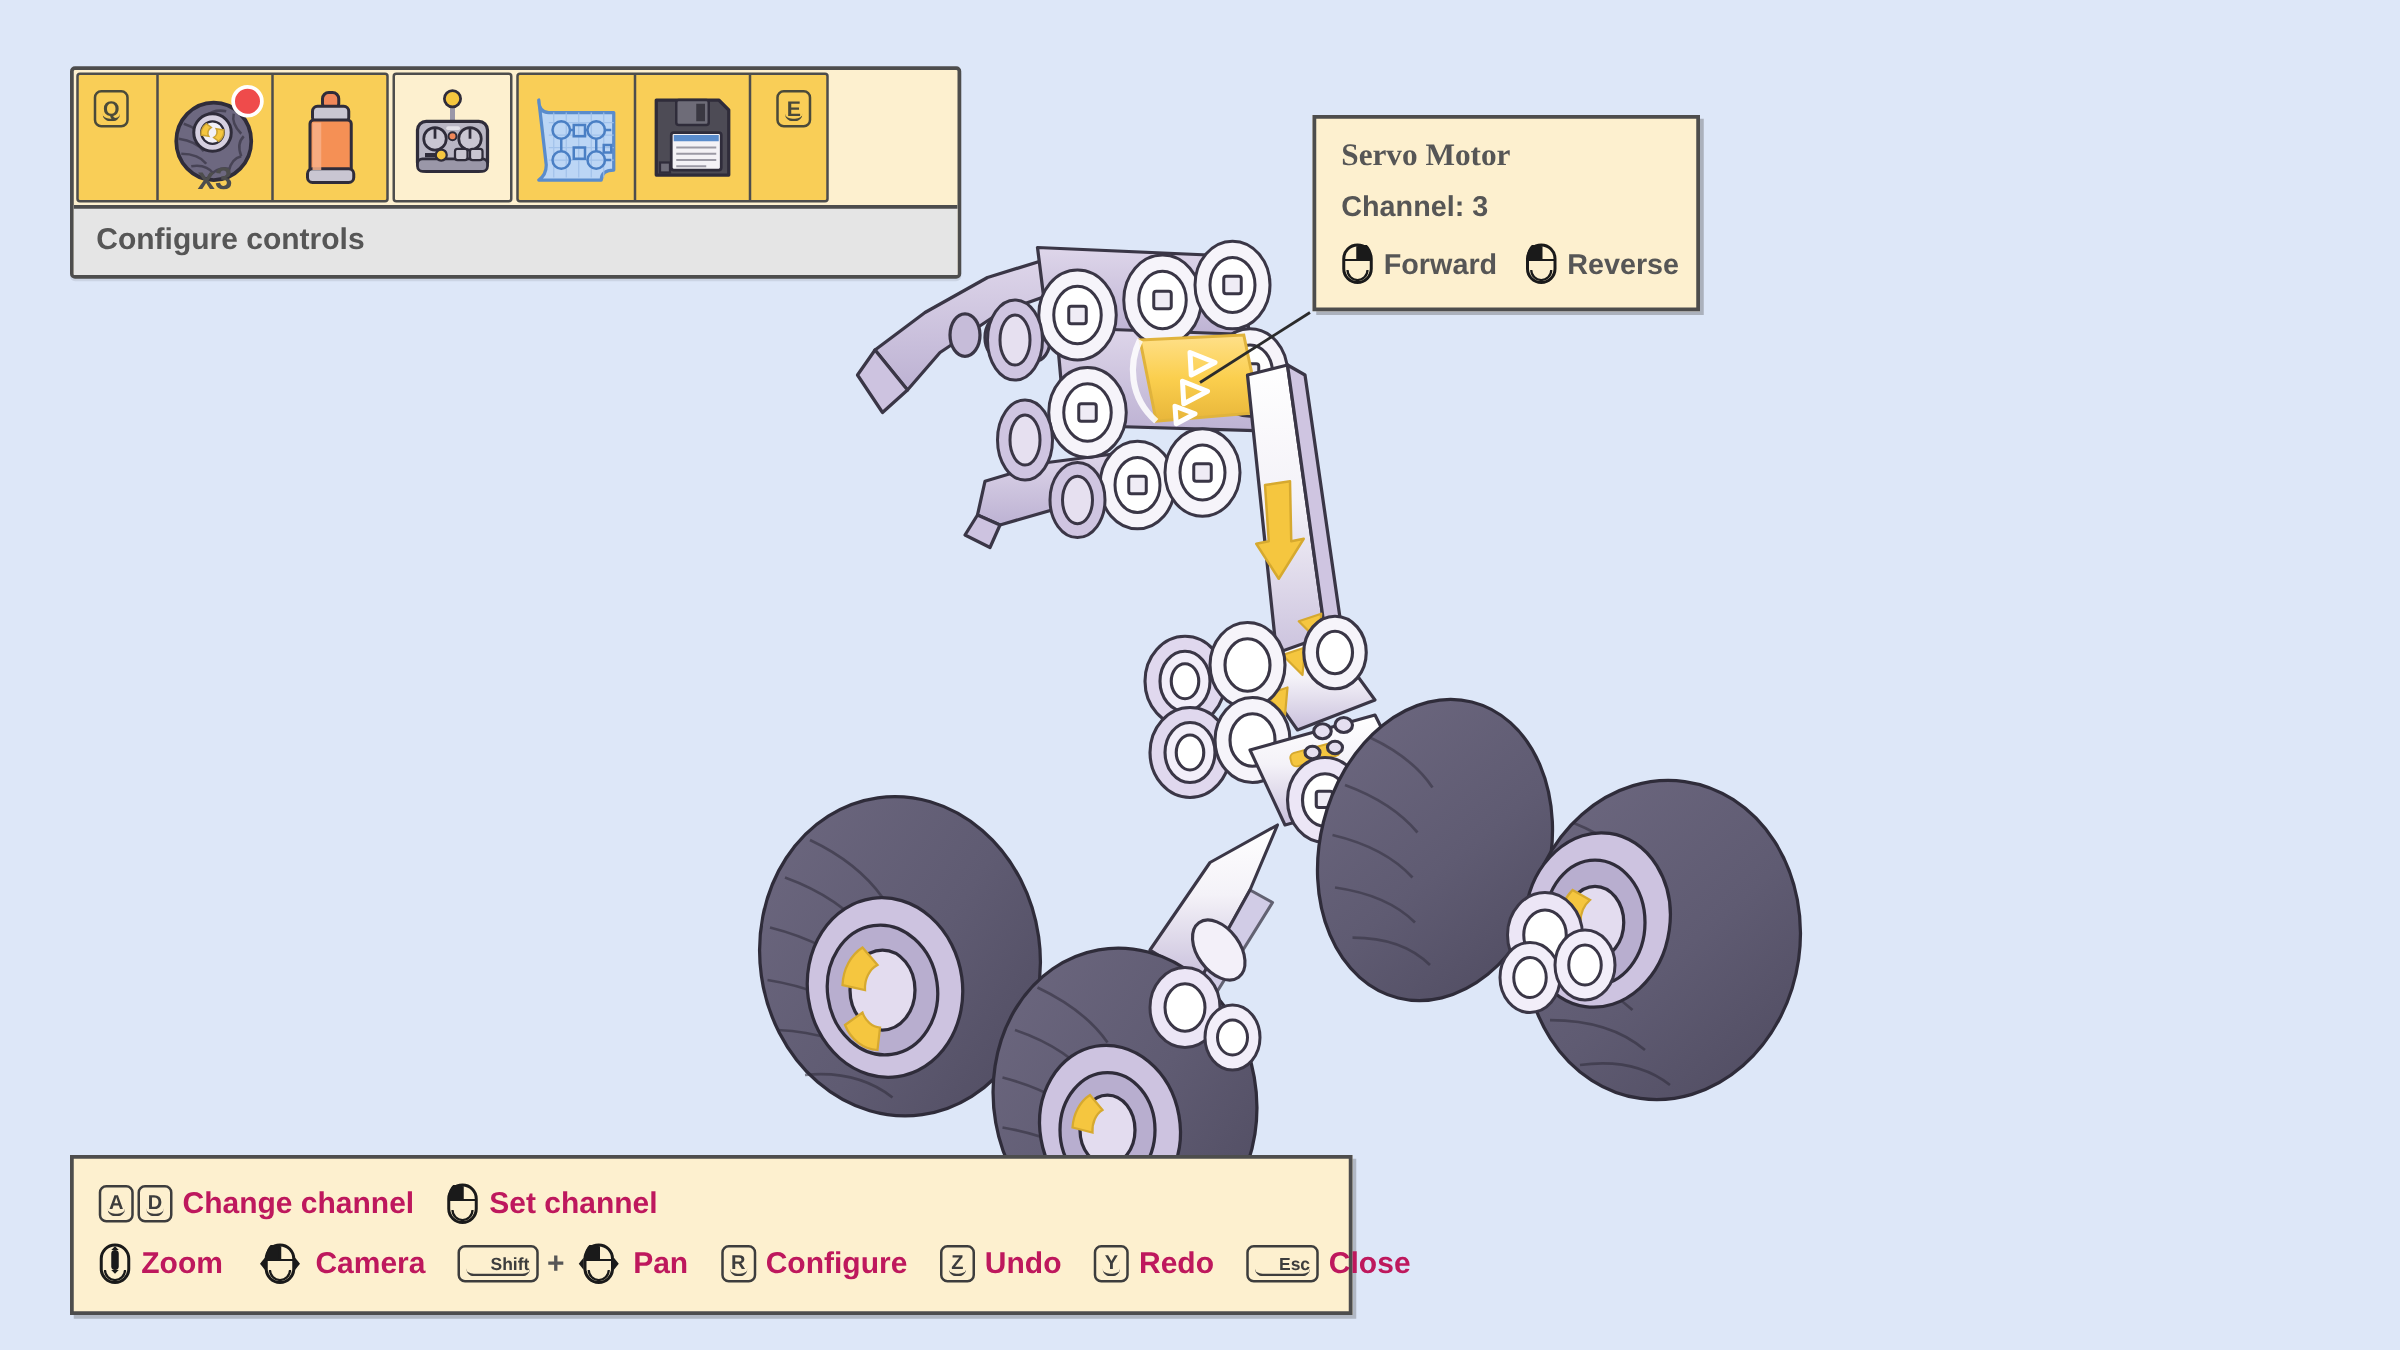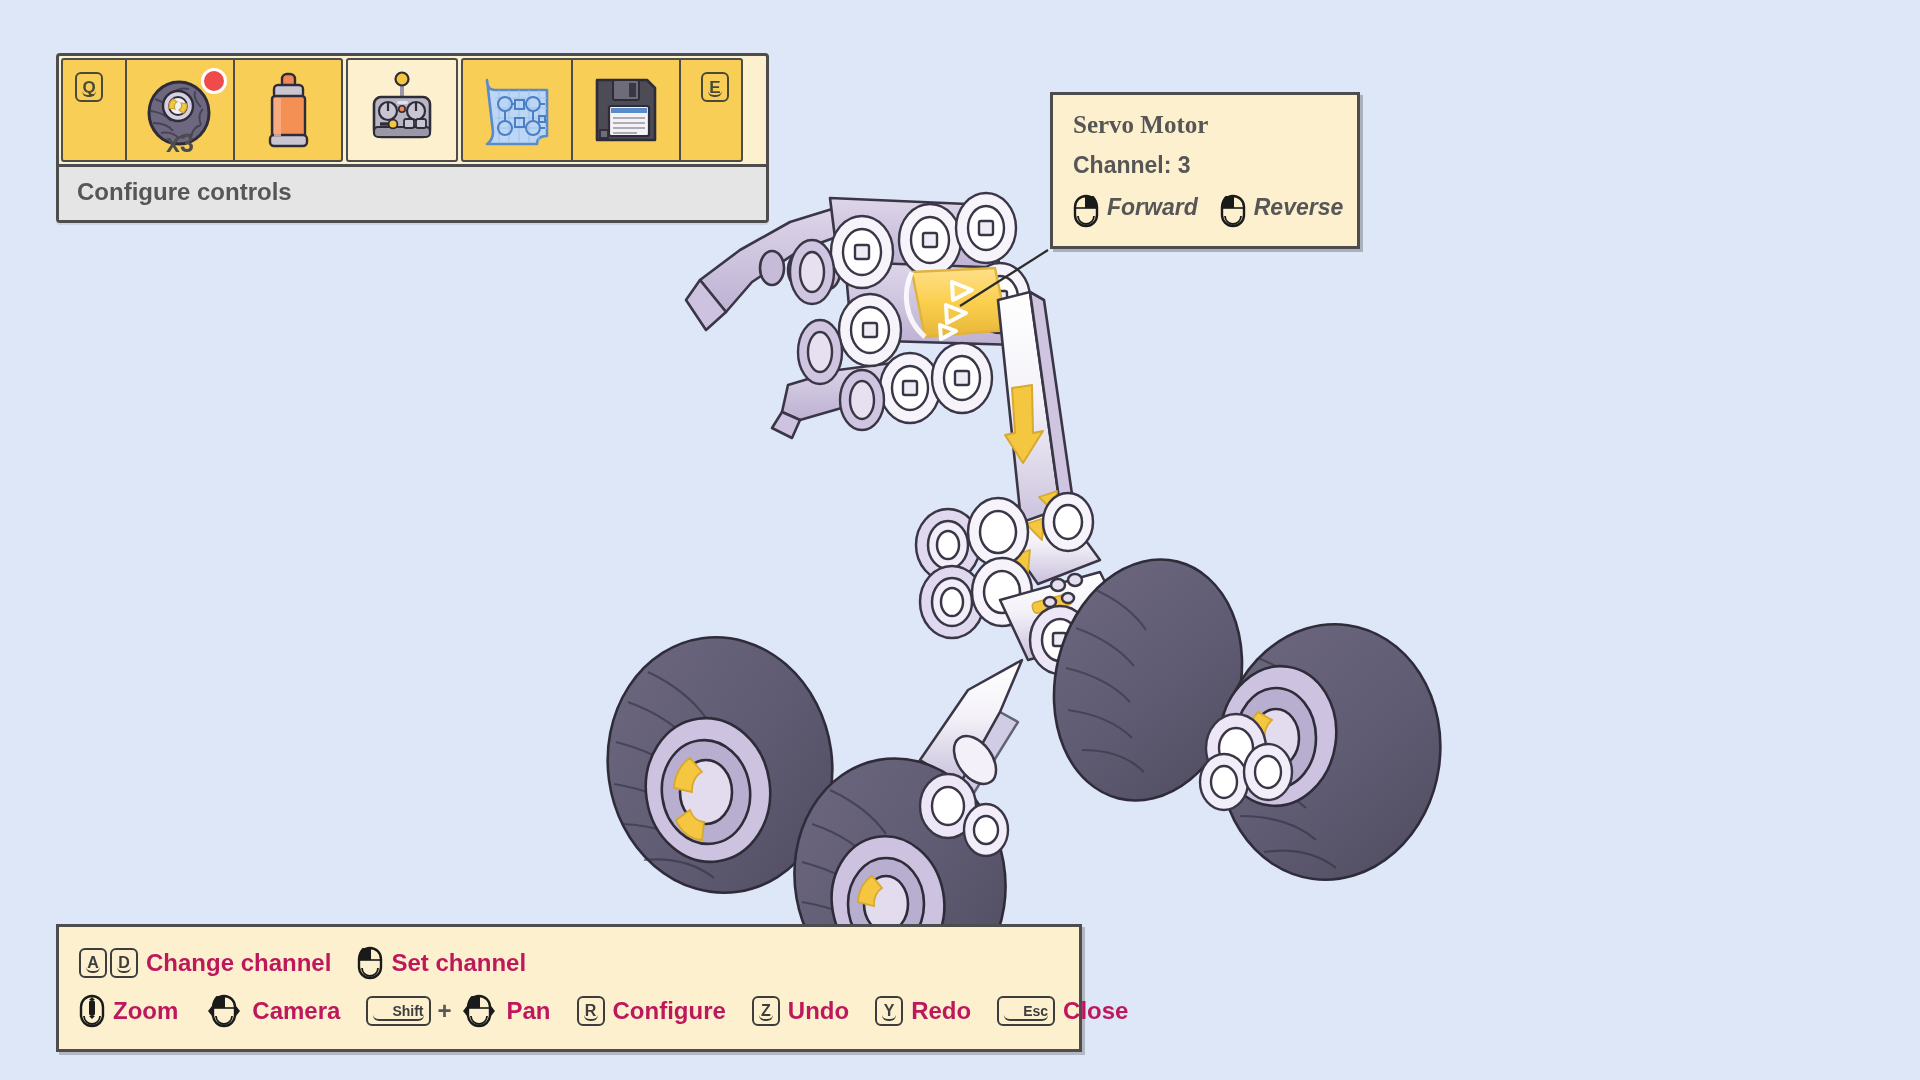--- a/index.html
+++ b/index.html
@@ -32,21 +32,21 @@
     border-radius: 3px;
     position: relative;
   }
   .slot-group.g1 { margin: 2px 0 2px 2px; }
   .slot-group.active {
     background: #fdf0cf;
     margin: 2px 3px;
   }
   .slot-group.g3 { margin: 2px 2px 2px 0; }
   .slot {
-    width: 108px; height: 100px;
+    width: 92px; height: 100px;
     display: flex; align-items: center; justify-content: center;
     position: relative;
   }
   .slot + .slot { border-left: 2px solid #4d4d4d; }
   .key-badge-tb {
     position: absolute; left: 12px; top: 12px;
     width: 28px; height: 30px;
     border: 2.5px solid #4a4a3a;
     border-radius: 6px;
     display:flex; align-items:center; justify-content:center;
@@ -82,21 +82,21 @@
     position: absolute; left: 1050px; top: 92px;
     width: 310px;
     background: #fdf0cf;
     border: 3px solid #4d4d4d;
     padding: 16px 20px 18px 20px;
     box-shadow: 3px 3px 0 rgba(77,77,77,0.35);
   }
   .info-title { font-size: 25px; font-weight: bold; color: #565656; margin-bottom: 13px; font-family: Liberation Serif, serif; }
   .info-channel { font-size: 23px; font-weight: bold; color: #565656; margin-bottom: 15px; }
   .info-actions { display: flex; align-items: center; gap: 22px; }
-  .info-action { display: flex; gap: 8px; font-style: italic; }
+  .info-action { display: flex; align-items: center; gap: 8px; }
   .info-action span.lbl { font-size: 23px; font-weight: bold; color: #565656; }
 
   
   .hint-bar {
     position: absolute; left: 56px; top: 924px;
     width: 1026px;
     background: #fdf0cf;
     border: 3px solid #4d4d4d;
     padding: 14px 20px 16px 20px;
     box-shadow: 3px 3px 0 rgba(77,77,77,0.3);

